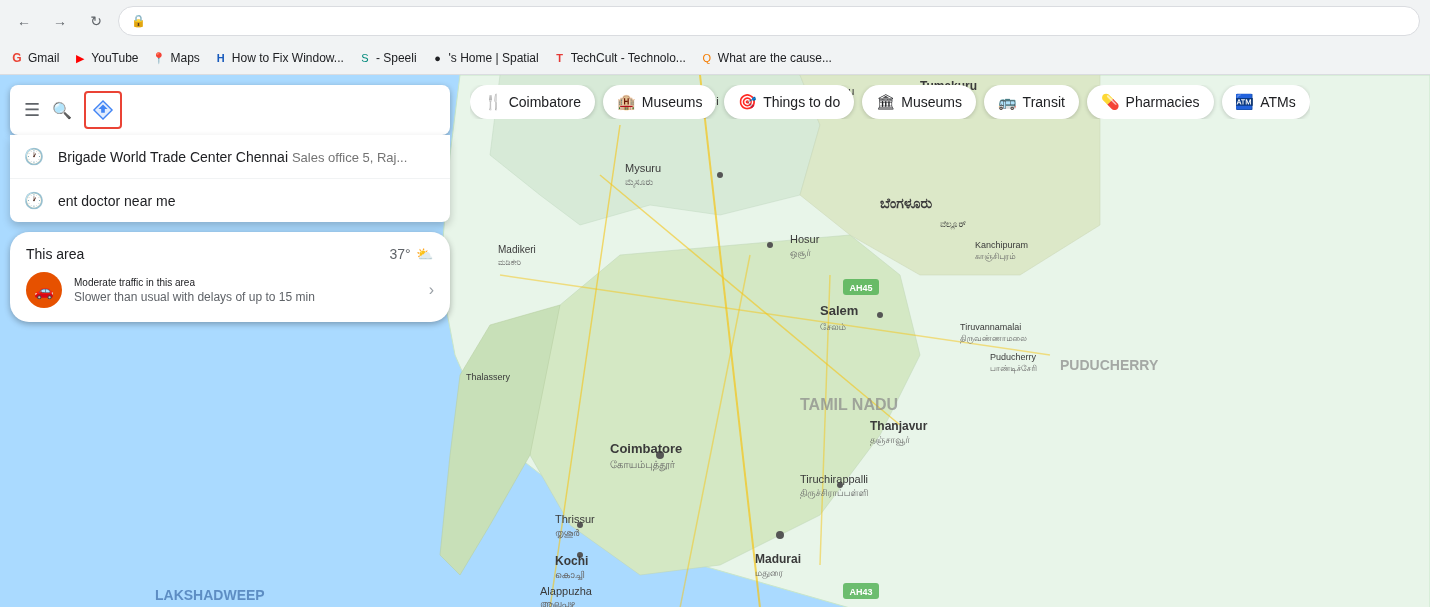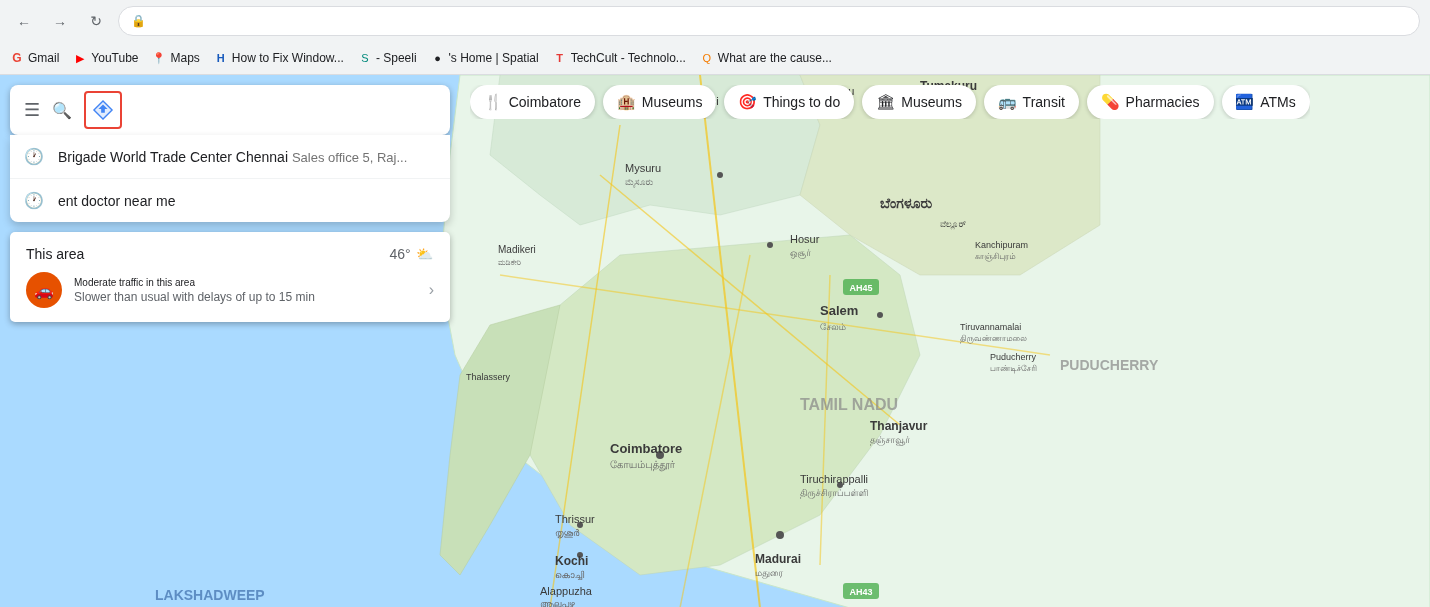--- a/index.html
+++ b/index.html
@@ -130,21 +130,21 @@
     }
     .autocomplete-item:last-child { border-bottom: none; }
     .history-icon { color: #9aa0a6; font-size: 16px; }
     .autocomplete-main { font-weight: 500; color: #202124; }
     .autocomplete-sub { color: #737373; font-size: 13px; }
 
     
     .traffic-card {
       background: #fff;
       margin: 10px 10px;
-      border-radius: 5px;
+      border-radius: 19px;
       box-shadow: 0 2px 6px rgba(0,0,0,0.3);
       padding: 14px 16px;
     }
     .traffic-header {
       display: flex;
       justify-content: space-between;
       align-items: center;
       margin-bottom: 10px;
     }
     .area-label { font-size: 14px; color: #202124; font-weight: 500; }
@@ -366,21 +366,21 @@
         <div>
           <span class="autocomplete-main">ent doctor near me</span>
         </div>
       </div>
     </div>
 
     <div class="traffic-card">
       <div class="traffic-header">
         <span class="area-label">This area</span>
         <div class="temp-weather">
-          <span>46°</span>
+          <span>37°</span>
           <span>⛅</span>
         </div>
       </div>
       <div class="traffic-row">
         <div class="traffic-icon-circle">
           <span>🚗</span>
         </div>
         <div class="traffic-text">
           <div class="traffic-title">Moderate traffic in this area</div>
           <div class="traffic-sub">Slower than usual with delays of up to 15 min</div>

